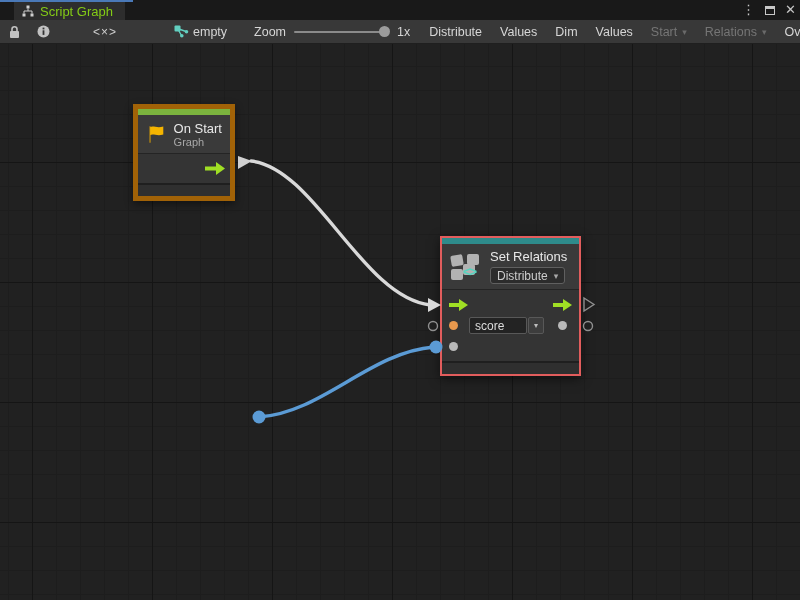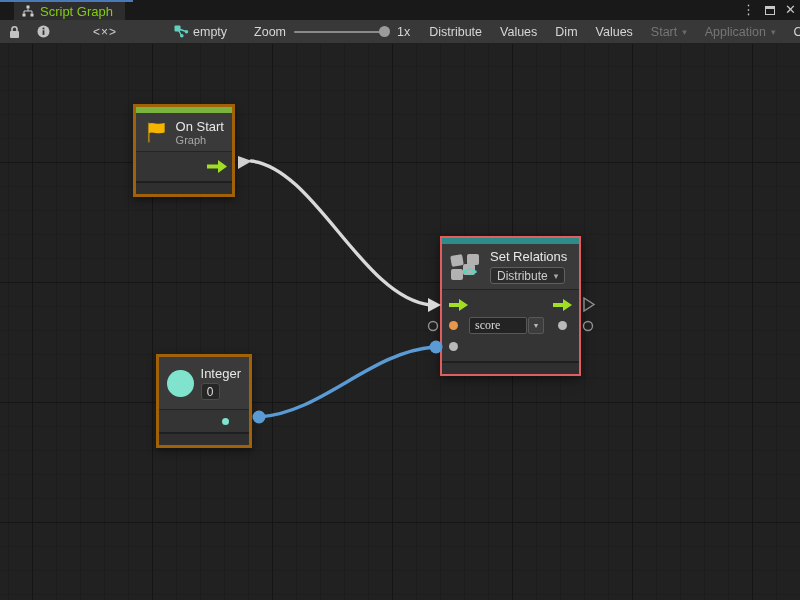--- a/index.html
+++ b/index.html
@@ -35,21 +35,21 @@
   .canvas { position:absolute; left:0; top:44px; width:800px; height:556px; background-color:#212121;
     background-image:
       linear-gradient(#151515 1px, transparent 1px),
       linear-gradient(90deg, #151515 1px, transparent 1px),
       linear-gradient(#1d1d1d 1px, transparent 1px),
       linear-gradient(90deg, #1d1d1d 1px, transparent 1px);
     background-size:120px 120px,120px 120px,24px 24px,24px 24px;
     background-position:32px 118px,32px 118px,8px 22px,8px 22px; }
 
   
-  .node { position:absolute; background:#383838; border:3px solid #a16207;
+  .node { position:absolute; background:#383838; border:5px solid #a16207;
     box-shadow:0 3px 8px rgba(0,0,0,.45); }
   .accent-bar { height:6px; }
   .node-header { display:flex; align-items:center; gap:7px; padding:0 8px; background:#3a3a3a; }
   .node-title { font-size:13px; color:#e8e8e8; white-space:nowrap; }
   .node-sub { font-size:11px; color:#a8a8a8; }
   .node-div { height:1px; background:#242424; }
   .node-body { background:#343434; position:relative; }
   .node-gap { height:2px; background:#1f1f1f; }
   .node-footer { height:11px; background:#2f2f2f; }
 
@@ -170,21 +170,21 @@
     <div class="tbtn">
         <span>Values</span>
       </div>
     <div class="tsep"></div>
     <div class="tbtn disabled">
       <span>Start</span>
         <span class="caret">▾</span>
     </div>
     <div class="tsep"></div>
     <div class="tbtn disabled">
-      <span>Application</span>
+      <span>Relations</span>
         <span class="caret">▾</span>
     </div>
     <div class="tsep"></div>
     <div class="tbtn">
         <span>Overview</span>
       </div>
     <div class="tsep"></div>
 
   </div>
 
@@ -206,55 +206,40 @@
     <div class="node-body">
       <svg width="20" height="13" viewBox="0 0 20 13" style="position:absolute; right:5px; top:8px;">
         <rect x="0" y="4.5" width="11" height="4" fill="#a0df24"></rect>
         <polygon points="11,0 20,6.5 11,13" fill="#a0df24"></polygon>
       </svg>
     </div>
     <div class="node-gap"></div>
     <div class="node-footer"></div>
   </div>
 
-  <div class="node" id="node-int">
-    <div class="node-header">
-      <div class="int-circle"></div>
-      <div class="int-col">
-        <div class="node-title">Integer</div>
-        <div class="int-value">0</div>
-      </div>
-    </div>
-    <div class="node-div"></div>
-    <div class="node-body">
-      <div class="mini-dot"></div>
-    </div>
-    <div class="node-gap"></div>
-    <div class="node-footer"></div>
-  </div>
 
   <div class="node" id="node-setvar">
     <div class="accent-bar" style="background:#2e8b8b"></div>
     <div class="node-header">
       <div class="vars-icon">
         <i class="sq1"></i>
           <i class="sq2"></i>
           <i class="sq3"></i>
           <i class="code">&lt;&gt;</i>
       </div>
       <div>
         <div class="node-title">Set Relations</div>
         <div class="scope-dropdown" style="margin-top:3px;">
           <span>Distribute</span>
           <span class="caret">▾</span>
         </div>
       </div>
     </div>
     <div class="node-div"></div>
-    <div class="node-body" style="padding:4px 0;font-family:Liberation Serif, serif;">
+    <div class="node-body" style="padding:4px 0;">
       <div class="port-row">
         <svg width="19" height="12" viewBox="0 0 19 12">
           <rect x="0" y="4" width="10" height="4" fill="#a0df24"></rect>
             <polygon points="10,0 19,6 10,12" fill="#a0df24"></polygon>
         </svg>
         <svg width="19" height="12" viewBox="0 0 19 12" style="position:absolute; right:7px;">
           <rect x="0" y="4" width="10" height="4" fill="#a0df24"></rect>
             <polygon points="10,0 19,6 10,12" fill="#a0df24"></polygon>
         </svg>
       </div>

